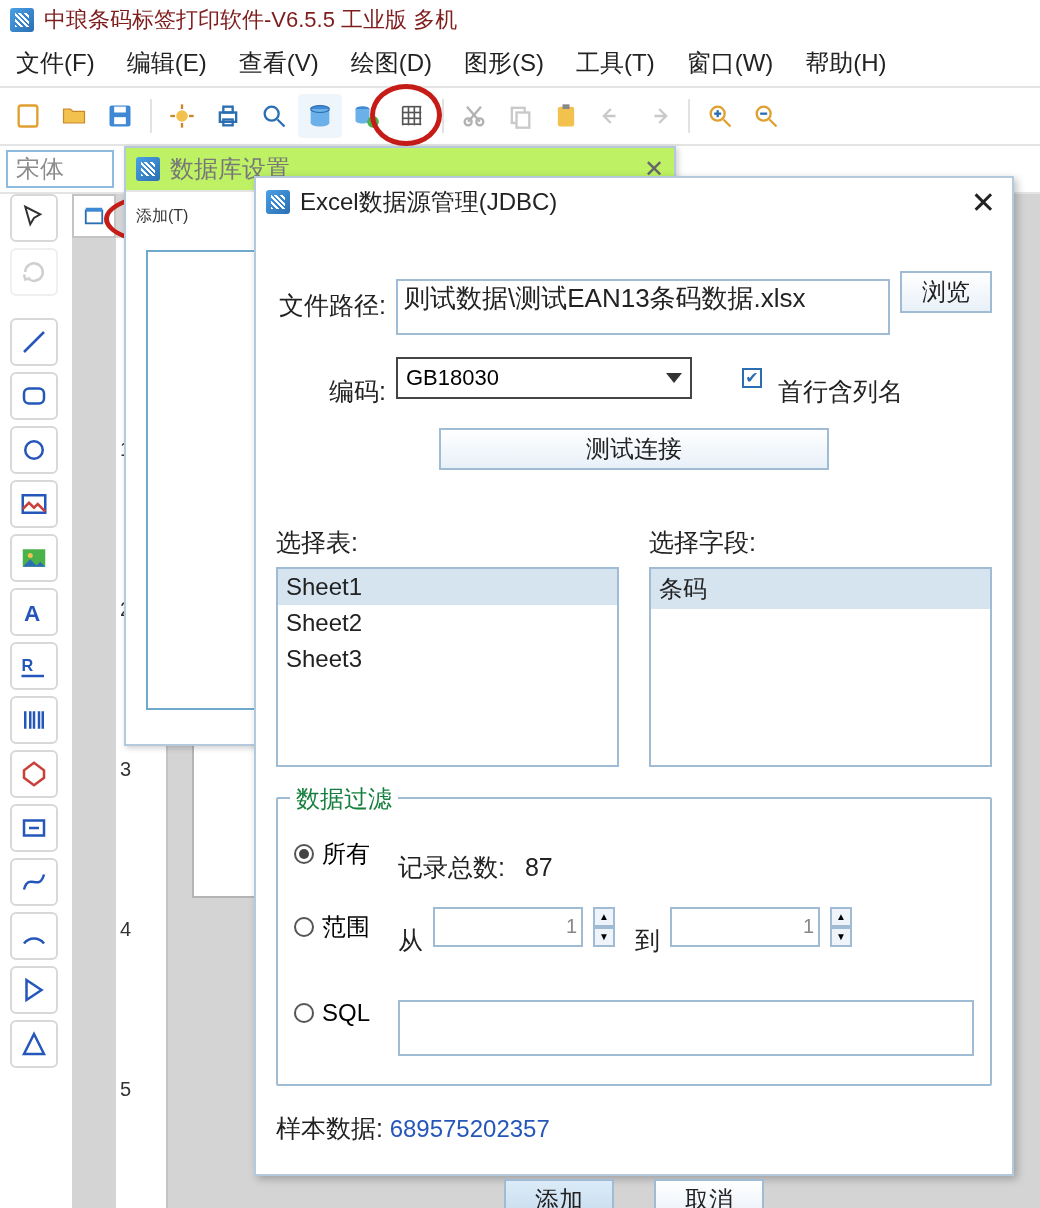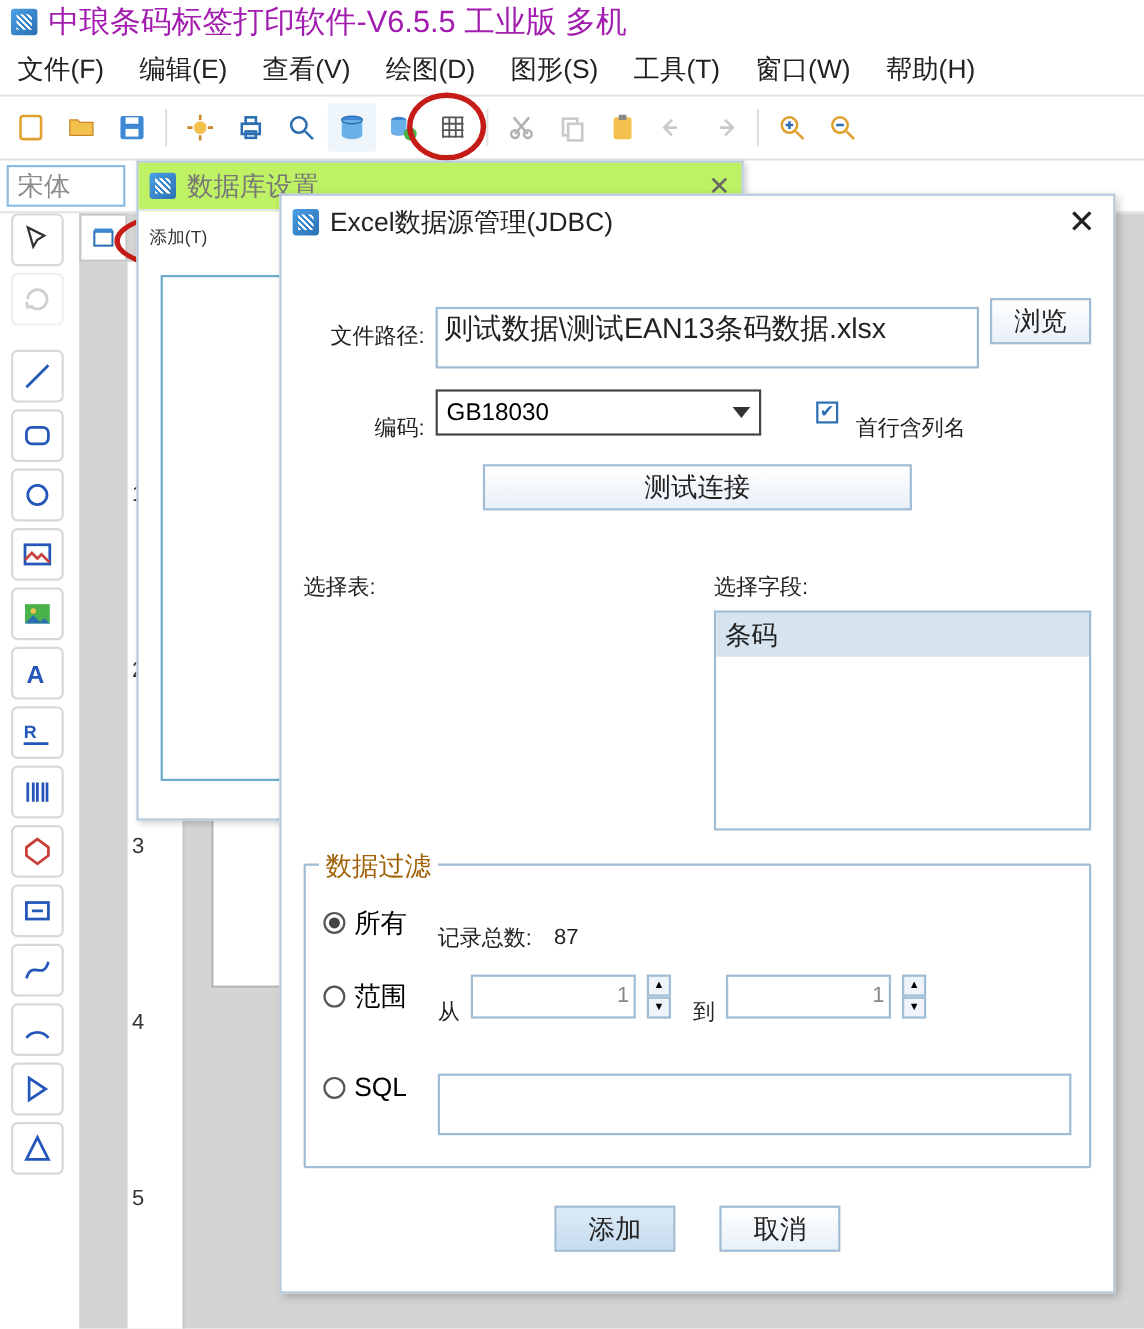--- a/index.html
+++ b/index.html
@@ -2,21 +2,21 @@
 <html><head>
 <meta charset="utf-8">
 <style>
   * { box-sizing: border-box; font-family: "Microsoft YaHei", "SimSun", Arial, sans-serif; }
   body { margin: 0; width: 1040px; height: 1208px; background: #fff; overflow: hidden; font-size: 22px; position: relative; }
 
   
   .titlebar { height: 40px; display: flex; align-items: center; padding: 0 10px; background: #fff; }
   .app-icon { width: 24px; height: 24px; background: linear-gradient(135deg,#4aa0e6,#2b6fb2); border-radius: 3px; margin-right: 10px; position: relative; }
   .app-icon::after { content: ""; position: absolute; inset: 5px; background: repeating-linear-gradient(45deg,#fff 0 2px,transparent 2px 4px); }
-  .titlebar-text { color: #a21caf; font-size: 28px; }
+  .titlebar-text { color: #7f1d1d; font-size: 22px; }
 
   
   .menubar { height: 48px; display: flex; align-items: center; background: #fff; border-bottom: 2px solid #e4e4e4; }
   .menu-item { padding: 6px 16px; color: #222; font-size: 24px; cursor: pointer; }
 
   
   .toolbar { height: 58px; background: #fff; border-bottom: 2px solid #e4e4e4; display: flex; align-items: center; padding: 0 6px; gap: 2px; }
   .tbtn { width: 44px; height: 44px; display: flex; align-items: center; justify-content: center; border-radius: 4px; cursor: pointer; }
   .tsep { width: 2px; height: 34px; background: #e2e2e2; margin: 0 6px; }
   .toolbar svg { width: 28px; height: 28px; }
@@ -48,35 +48,35 @@
   .dlg-db .add-lbl { font-size: 16px; color: #333; cursor: pointer; }
   .dlg-db .list-box { margin: 10px 20px; height: 460px; background: #fff; border: 2px solid #6faacc; }
 
   
   .dlg-excel { position: absolute; left: 254px; top: 176px; width: 760px; height: 1000px; background: #fff; border: 2px solid #b4c9dc; box-shadow: 3px 3px 8px rgba(0,0,0,0.25); }
   .dlg-excel .dlg-title { height: 48px; display: flex; align-items: center; padding: 0 10px; color: #222; font-size: 24px; }
   .dlg-excel .dlg-close { margin-left: auto; font-size: 30px; color: #222; cursor: pointer; padding: 0 6px; }
   .dlg-excel .body { padding: 10px 20px 0 20px; }
 
   .row { display: flex; align-items: center; margin: 12px 0; gap: 10px; }
-  .lab { font-size: 20px; color: #222; margin-top: 28px; }
+  .lab { font-size: 25px; color: #222; margin-top: 28px; }
   .txt-in { height: 56px; border: 2px solid #9fbcd4; background: #fff; padding: 0 6px; font-size: 26px; color: #222; margin-top: 31px; }
   .btn { height: 42px; border: 2px solid #9fbcd4; background: linear-gradient(#fff,#e8f0f8); padding: 0 20px; font-size: 24px; color: #222; cursor: pointer; display: flex; align-items: center; justify-content: center; }
   .btn-wide { width: 390px; }
   .combo { height: 42px; border: 2px solid #444; display: flex; align-items: center; padding: 0 8px; font-size: 22px; background: #fff; }
   .combo .arrow { margin-left: auto; width: 0; height: 0; border-left: 8px solid transparent; border-right: 8px solid transparent; border-top: 10px solid #333; }
   .chk { width: 20px; height: 20px; border: 2px solid #2b6fb2; display: inline-flex; align-items: center; justify-content: center; margin-right: 6px; }
   .chk::after { content: "✔"; color: #2b6fb2; font-size: 16px; line-height: 1; }
 
   .listbox { border: 2px solid #9fbcd4; background: #fff; height: 200px; overflow: hidden; }
   .listbox .item { padding: 4px 8px; font-size: 24px; color: #222; }
   .listbox .item.sel { background: #d6e4f0; }
 
   .group { border: 2px solid #9fbcd4; border-radius: 2px; padding: 12px 16px 16px 16px; margin-top: 18px; position: relative; }
-  .group .legend { position: absolute; top: -16px; left: 12px; background: #fff; padding: 0 6px; font-size: 24px; color: #a16207; }
+  .group .legend { position: absolute; top: -16px; left: 12px; background: #fff; padding: 0 6px; font-size: 24px; color: #15803d; }
   .radio { display: inline-flex; align-items: center; gap: 8px; margin-right: 18px; font-size: 24px; }
   .radio .dot { width: 20px; height: 20px; border: 2px solid #555; border-radius: 50%; display: flex; align-items: center; justify-content: center; }
   .radio .dot.on::after { content: ""; width: 10px; height: 10px; background: #444; border-radius: 50%; }
   .spin { height: 40px; border: 2px solid #9fbcd4; background: #fff; width: 150px; display: flex; align-items: center; justify-content: flex-end; padding-right: 4px; color: #888; font-size: 20px; }
   .spin-btns { display: flex; flex-direction: column; }
   .spin-btns div { width: 22px; height: 20px; border: 2px solid #9fbcd4; background: #eef4fa; font-size: 10px; display: flex; align-items: center; justify-content: center; cursor: pointer; }
 
   .sample-row { margin-top: 26px; font-size: 24px; }
   .sample-val { color: #2556b9; }
 
@@ -390,20 +390,25 @@
 
     <div class="row" style="justify-content:center;margin-top:20px">
       <div class="btn btn-wide">
           <span>测试连接</span>
         </div>
     </div>
 
     <div class="row" style="margin-top:28px; align-items:flex-start; gap:30px;">
       <div style="flex:1">
         <div class="lab">选择表:</div>
+        <div class="listbox" style="margin-top:8px">
+          <div class="item sel">Sheet1</div>
+          <div class="item">Sheet2</div>
+          <div class="item">Sheet3</div>
+        </div>
       </div>
       <div style="flex:1">
         <div class="lab">选择字段:</div>
         <div class="listbox" style="margin-top:8px">
           <div class="item sel">条码</div>
         </div>
       </div>
     </div>
 
     <div class="group" style="margin-top:30px">
@@ -443,20 +448,24 @@
 
       <div class="row">
         <label class="radio">
             <span class="dot"></span>
             <span>SQL</span>
           </label>
         <div class="txt-in" style="flex:1"></div>
       </div>
     </div>
 
+    <div class="sample-row">
+      <span class="lab">样本数据:</span>
+      <span class="sample-val">689575202357</span>
+    </div>
 
     <div class="row" style="justify-content:center;gap:40px;margin-top:34px">
       <div class="btn btn-primary" style="width:110px">
           <span>添加</span>
         </div>
       <div class="btn" style="width:110px">
           <span>取消</span>
         </div>
     </div>
 

